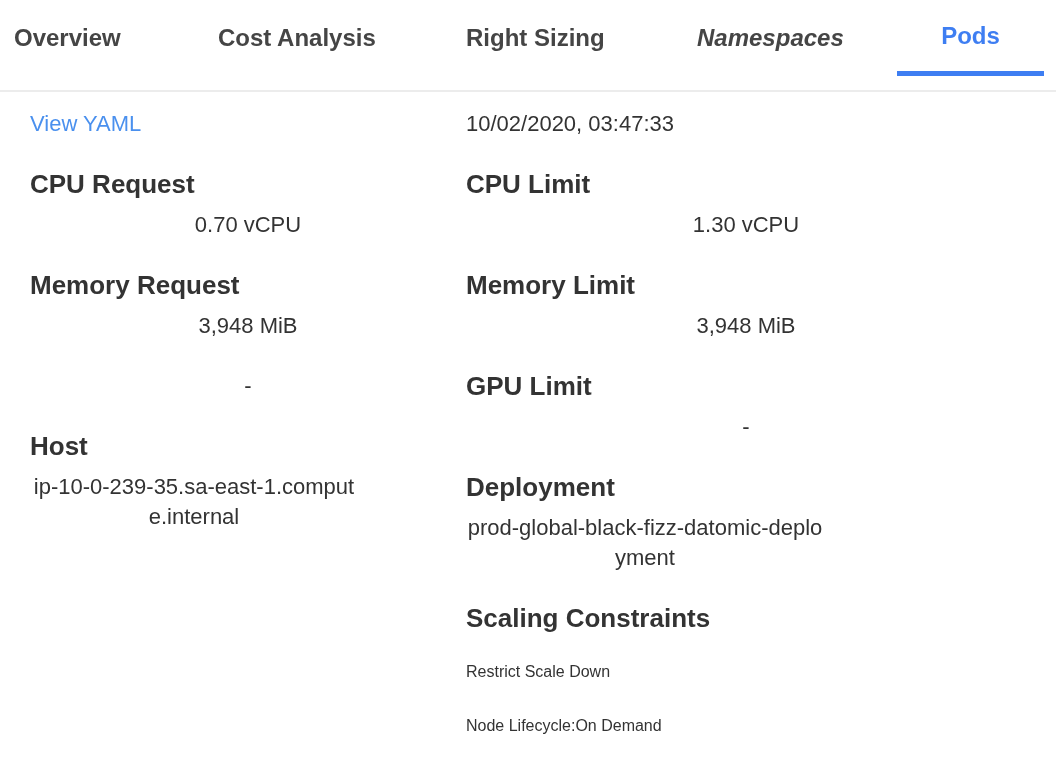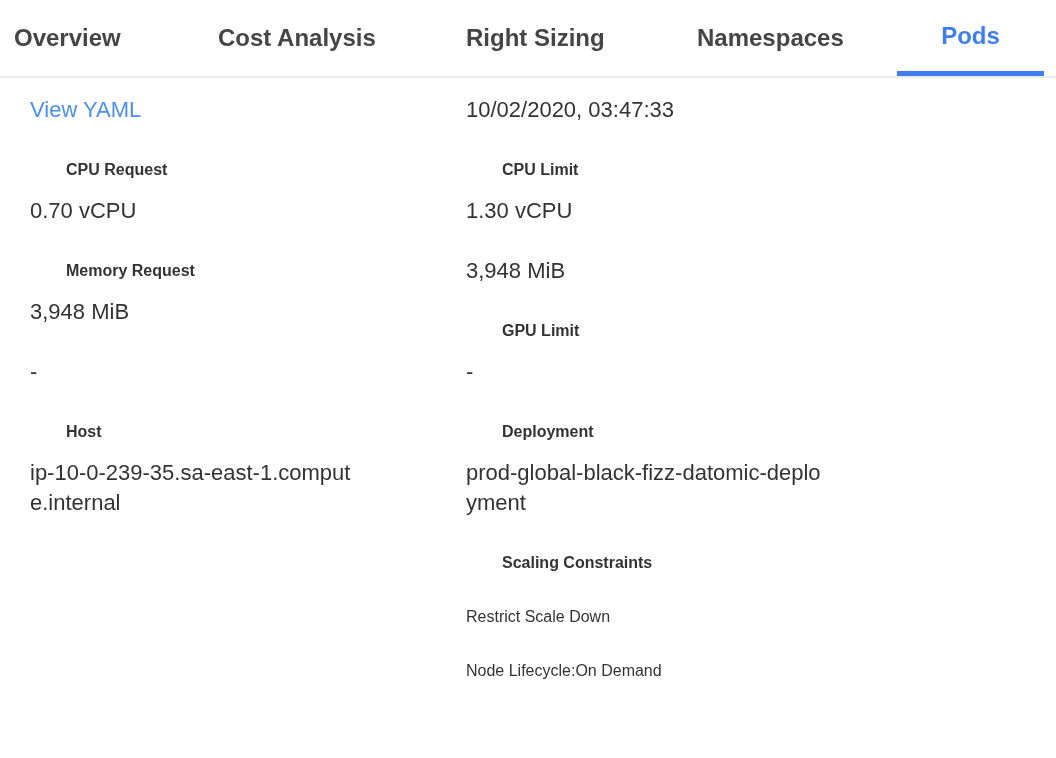--- a/index.html
+++ b/index.html
@@ -16,39 +16,39 @@
     height: 758px;
     overflow: hidden;
     background: #ffffff;
     color: var(--text);
     font-family: "Liberation Sans", "DejaVu Sans", sans-serif;
   }
 
   
   .tabbar {
     position: relative;
-    height: 78px;
+    height: 92px;
     border-bottom: 2px solid var(--divider);
   }
   .tab {
     position: absolute;
     top: 0;
     height: 76px;
     display: flex;
     align-items: center;
     font-size: 24px;
     font-weight: 700;
     color: var(--tab);
     cursor: pointer;
     white-space: nowrap;
   }
   .tab-1 { left: 14px; }
   .tab-2 { left: 218px; }
   .tab-3 { left: 466px; }
-  .tab-4 { left: 697px; }
+  .tab-4 { left: 697px; font-style: italic; }
   .tab-5 {
     left: 897px;
     width: 147px;
     justify-content: center;
   }
   .tab.active {
     color: var(--accent);
     border-bottom: 5px solid var(--accent);
   }
 
@@ -64,31 +64,31 @@
     font-size: 22px;
     line-height: 30px;
   }
   a.link {
     color: var(--link);
     text-decoration: none;
     cursor: pointer;
   }
   .field { margin-top: 30px; }
   .field .label {
-    font-size: 16px;
+    font-size: 26px;
     line-height: 30px;
     font-weight: 700;
     color: var(--text);
-    margin-left: 36px;
   }
   .field .value {
     margin-top: 11px;
     font-size: 22px;
     line-height: 30px;
     color: var(--text);
+    text-align: center;
   }
   .value.link {
     display: block;
     word-break: break-all;
   }
   .col-left .value.link { max-width: 328px; }
   .col-right .value.link { max-width: 358px; }
 
   .scaling-item {
     margin-top: 24px;
@@ -135,20 +135,21 @@
 
   <div class="col col-right">
     <div class="top-line">10/02/2020, 03:47:33</div>
 
     <div class="field">
       <div class="label">CPU Limit</div>
       <div class="value">1.30 vCPU</div>
     </div>
 
     <div class="field">
+      <div class="label">Memory Limit</div>
       <div class="value">3,948 MiB</div>
     </div>
 
     <div class="field">
       <div class="label">GPU Limit</div>
       <div class="value">-</div>
     </div>
 
     <div class="field">
       <div class="label">Deployment</div>

